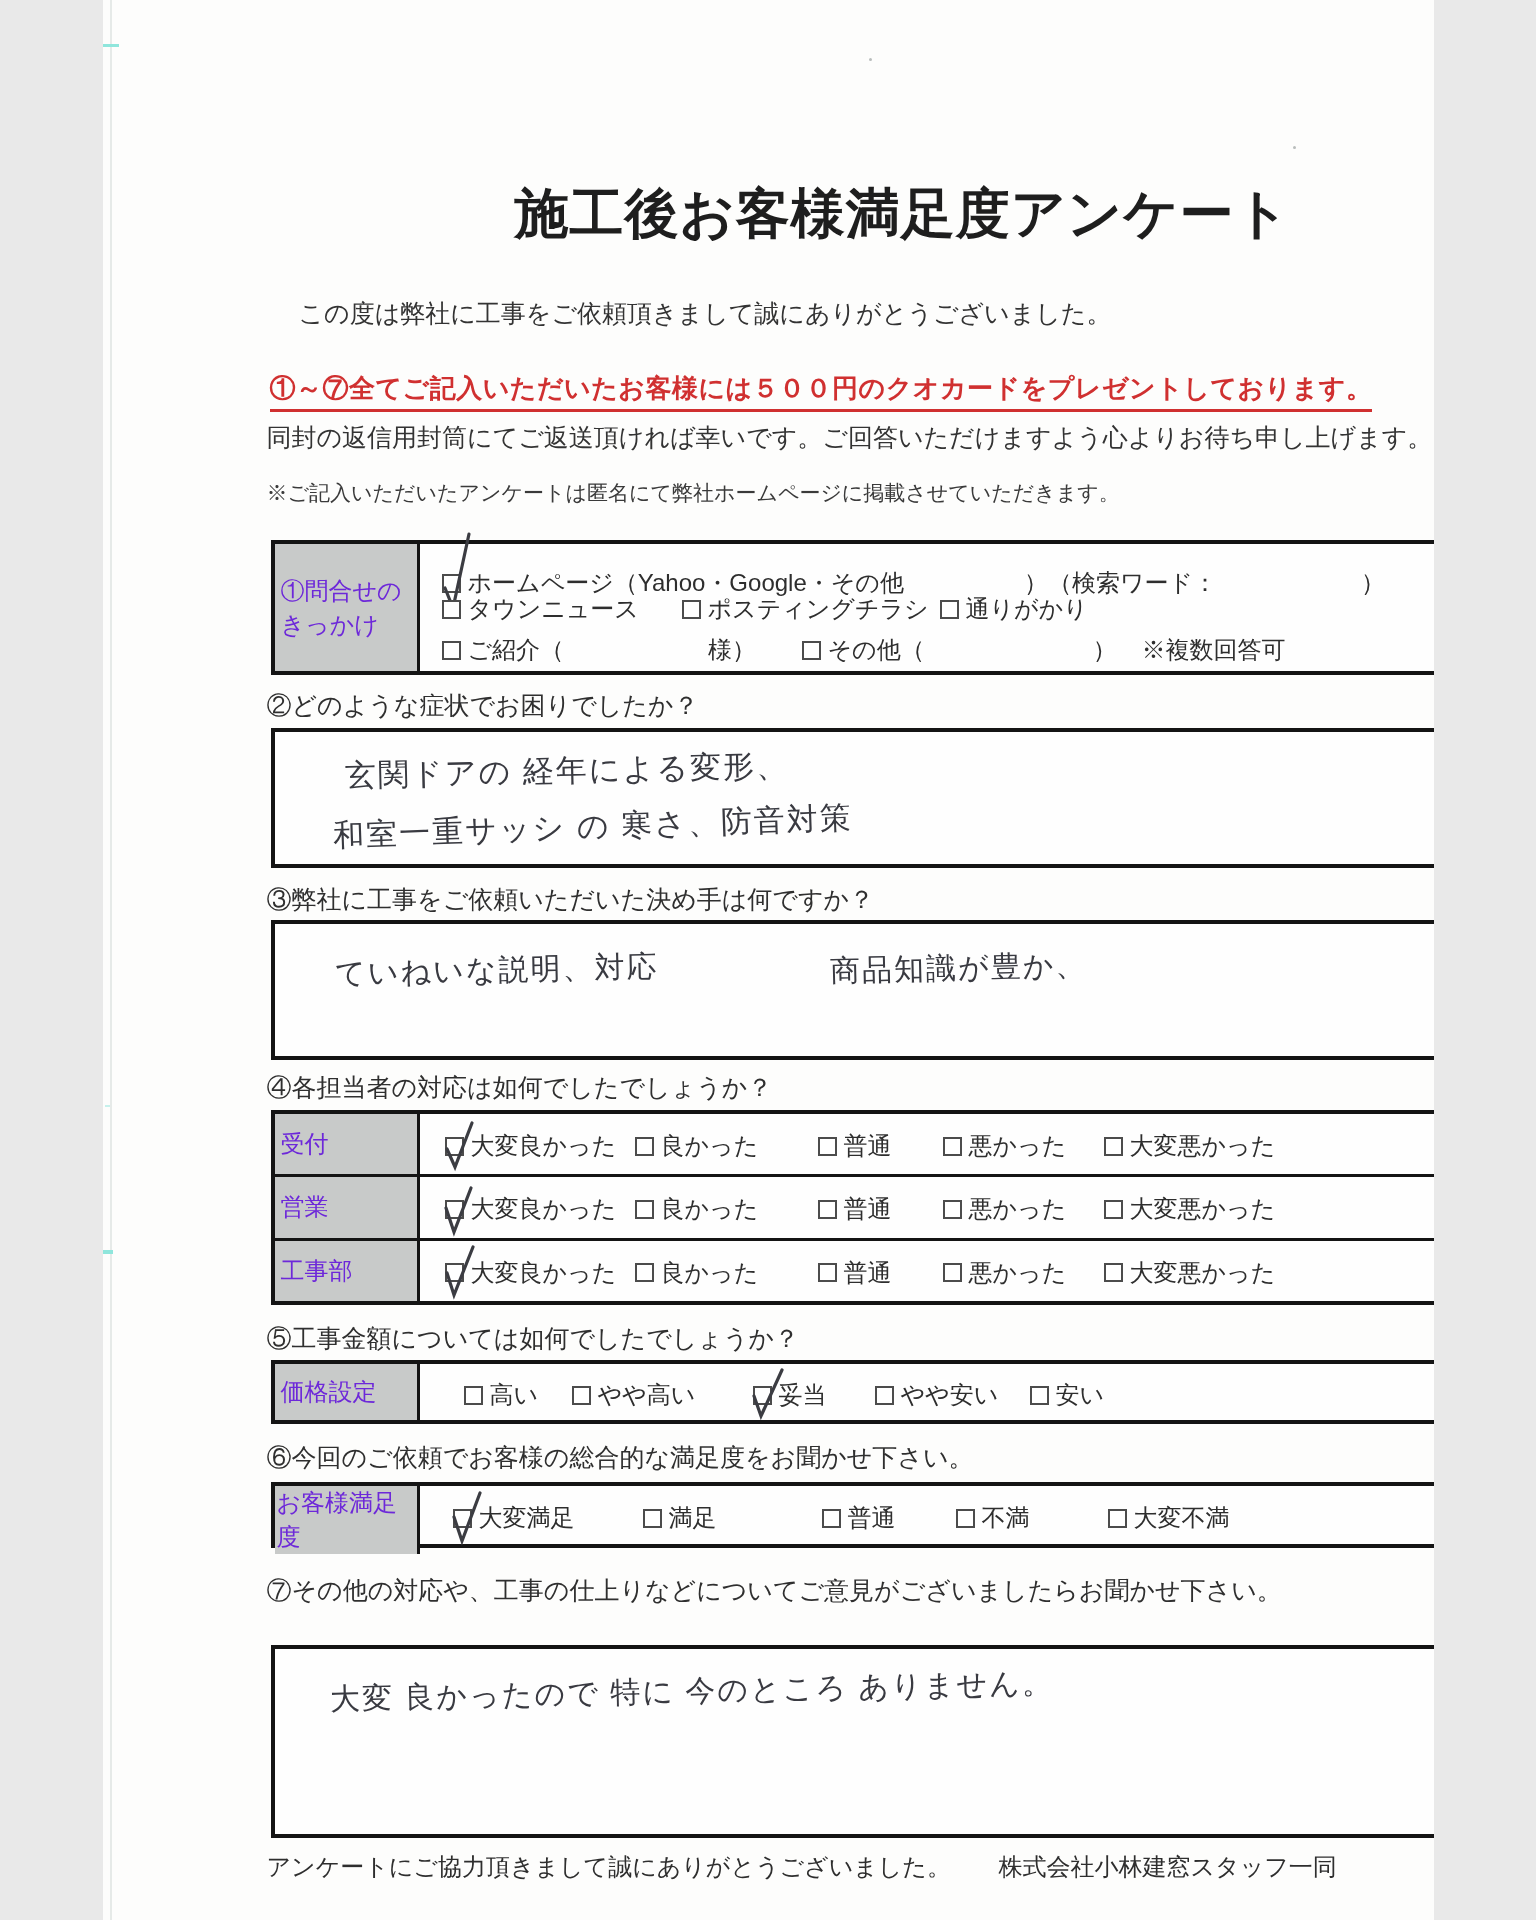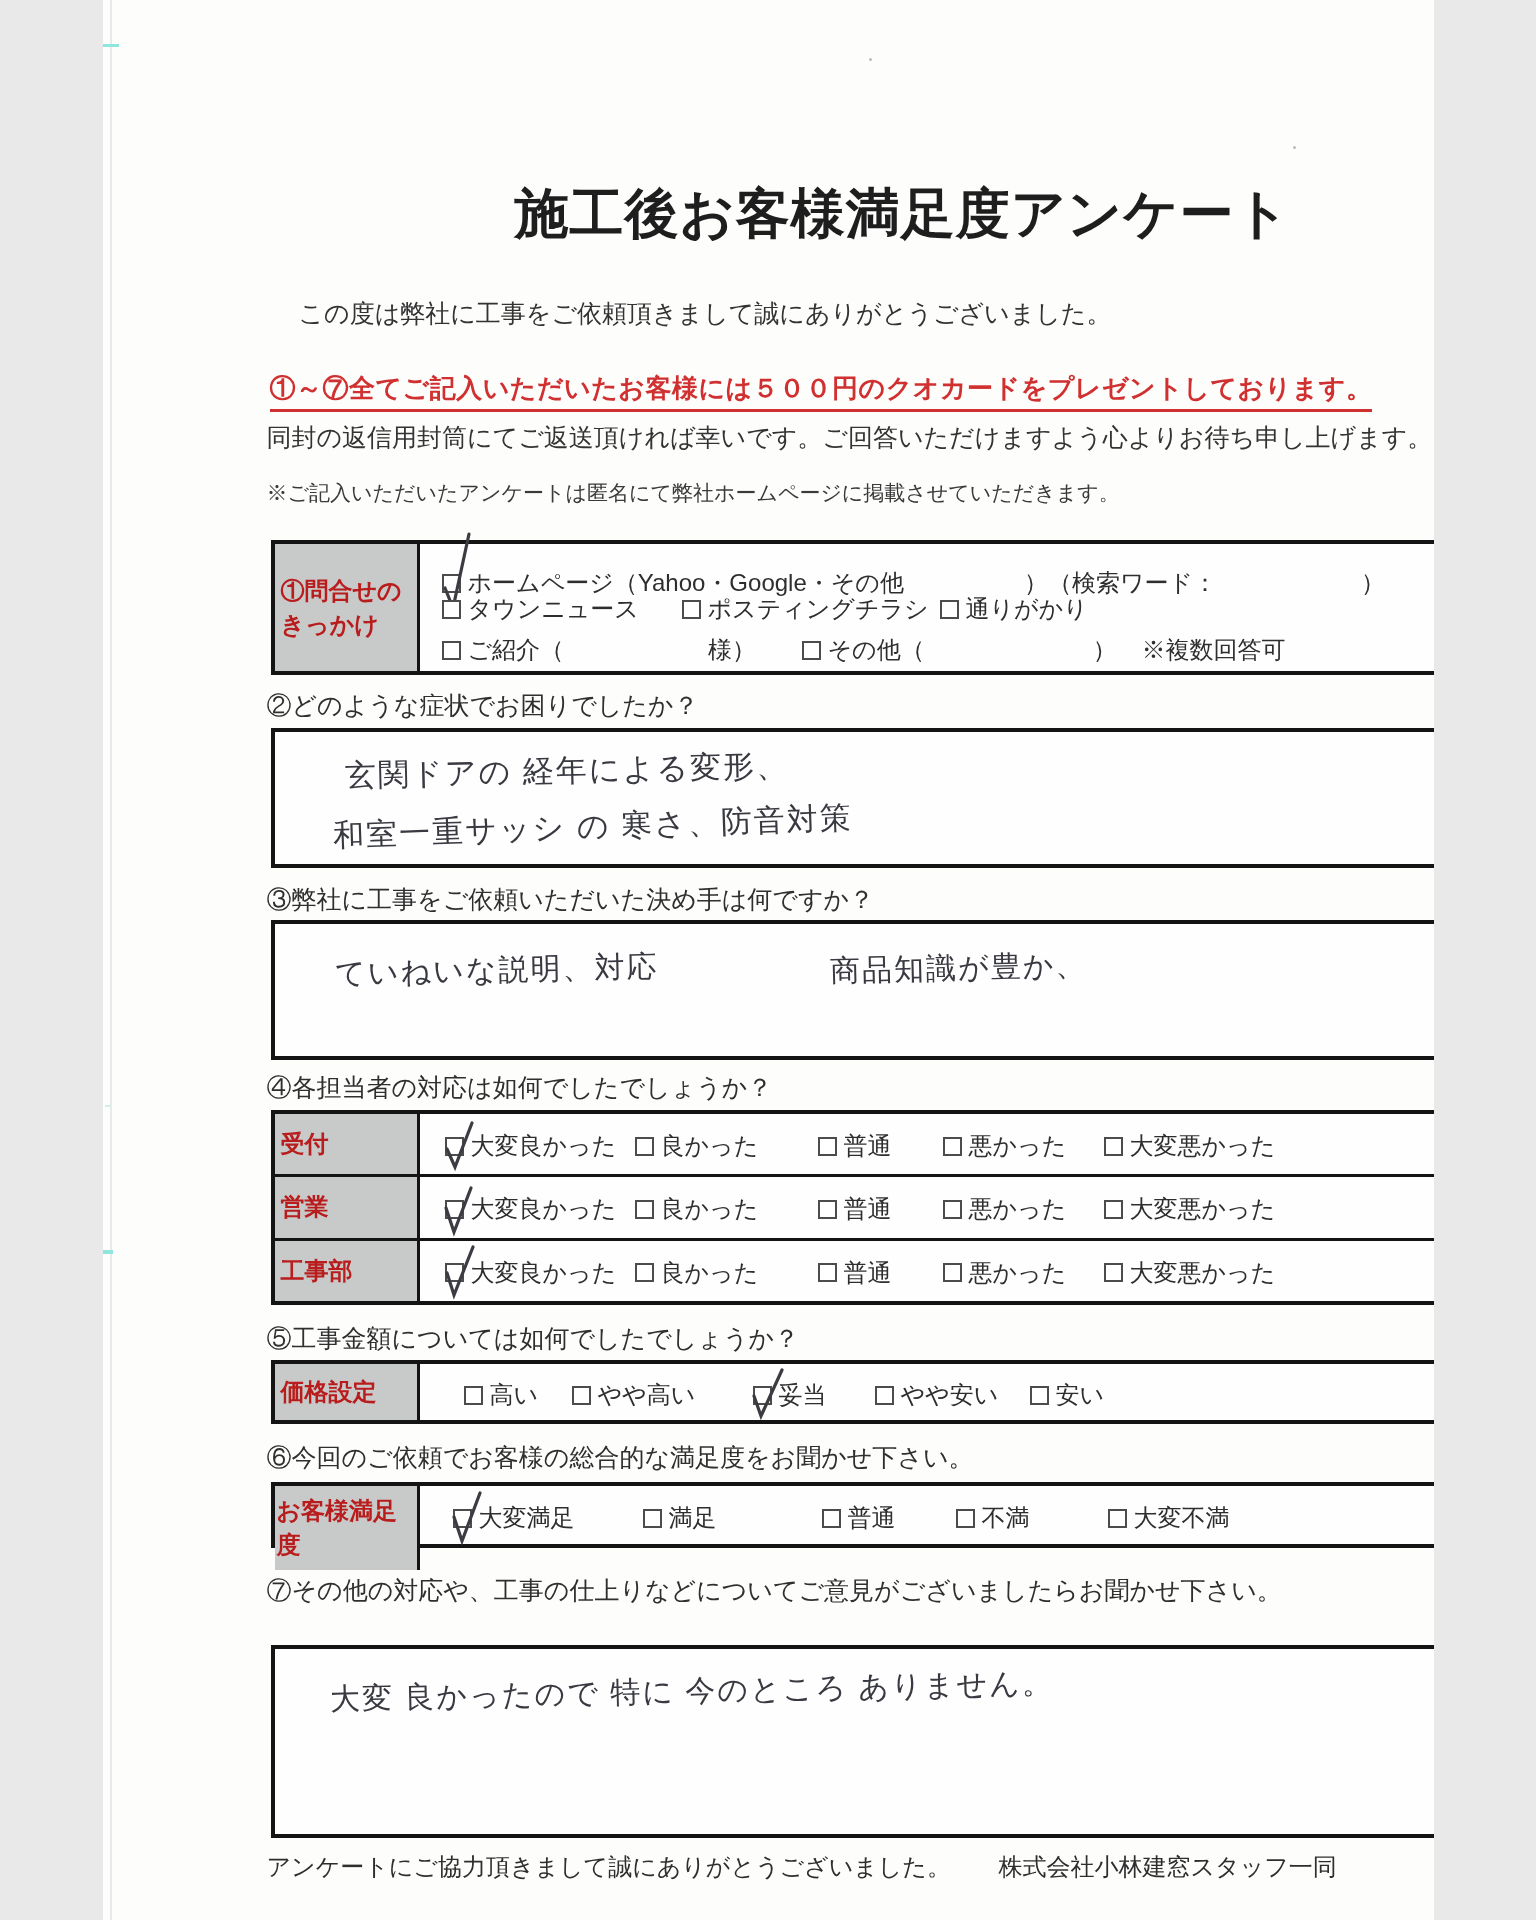--- a/index.html
+++ b/index.html
@@ -26,21 +26,21 @@
   .intro3{left:164px;top:421px;}
   .note{left:164px;top:479px;font-size:21px;color:#3a3a3a;}
 
   .qheading{font-size:25px;color:#2f2f2f;}
 
   .box{position:absolute;left:168px;width:1237px;border:4px solid #141414;background:#fefefe;box-sizing:border-box;}
   .tbl{position:absolute;left:168px;width:1237px;border:4px solid #141414;box-sizing:border-box;display:flex;flex-direction:column;background:#fefefe;}
   .trow{display:flex;flex:1;border-bottom:3px solid #141414;}
   .trow:last-child{border-bottom:none;}
   .tlabel{width:145px;min-width:145px;background:#c8cac9;border-right:3px solid #141414;
-    font-size:24px;font-weight:bold;color:#b91c1c;display:flex;flex-direction:column;justify-content:center;
+    font-size:24px;font-weight:normal;color:#6d28d9;display:flex;flex-direction:column;justify-content:center;
     padding:4px 6px;box-sizing:border-box;line-height:34px;}
   .tlabel.center{justify-content:center;}
   .topts{position:relative;flex:1;}
   .opt{position:absolute;font-size:24px;color:#2e2e2e;white-space:nowrap;display:flex;align-items:center;}
   .cb{position:relative;display:inline-block;width:19px;height:19px;border:2px solid #4c4c4c;
     margin-right:7px;box-sizing:border-box;background:#fff;flex:0 0 auto;}
   .check-svg{position:absolute;left:-5px;top:-20px;width:36px;height:54px;overflow:visible;pointer-events:none;}
   .check-svg path{stroke:#3b3c42;stroke-width:3.2;fill:none;stroke-linecap:round;}
   .check-tall{top:-46px;height:84px;}
 
@@ -255,21 +255,21 @@
             <span class="cb"></span>
             <span>安い</span>
           </div>
       </div>
     </div>
   </div>
 
   <div class="abs qheading" style="left:164px;top:1441px;">⑥今回のご依頼でお客様の総合的な満足度をお聞かせ下さい。</div>
   <div class="tbl" style="top:1482px;height:66px;">
     <div class="trow">
-      <div class="tlabel center" style="padding:8px 2px;">
+      <div class="tlabel center" style="padding:0 2px;">
           <span>お客様満足度</span>
         </div>
       <div class="topts">
         <div class="opt" style="left:33px;top:16px;">
           <span class="cb">
             <svg class="check-svg" viewBox="0 0 36 54">
                 <path d="M4 26 L12 50 L30 2"></path>
               </svg>
           </span>
           <span>大変満足</span>

